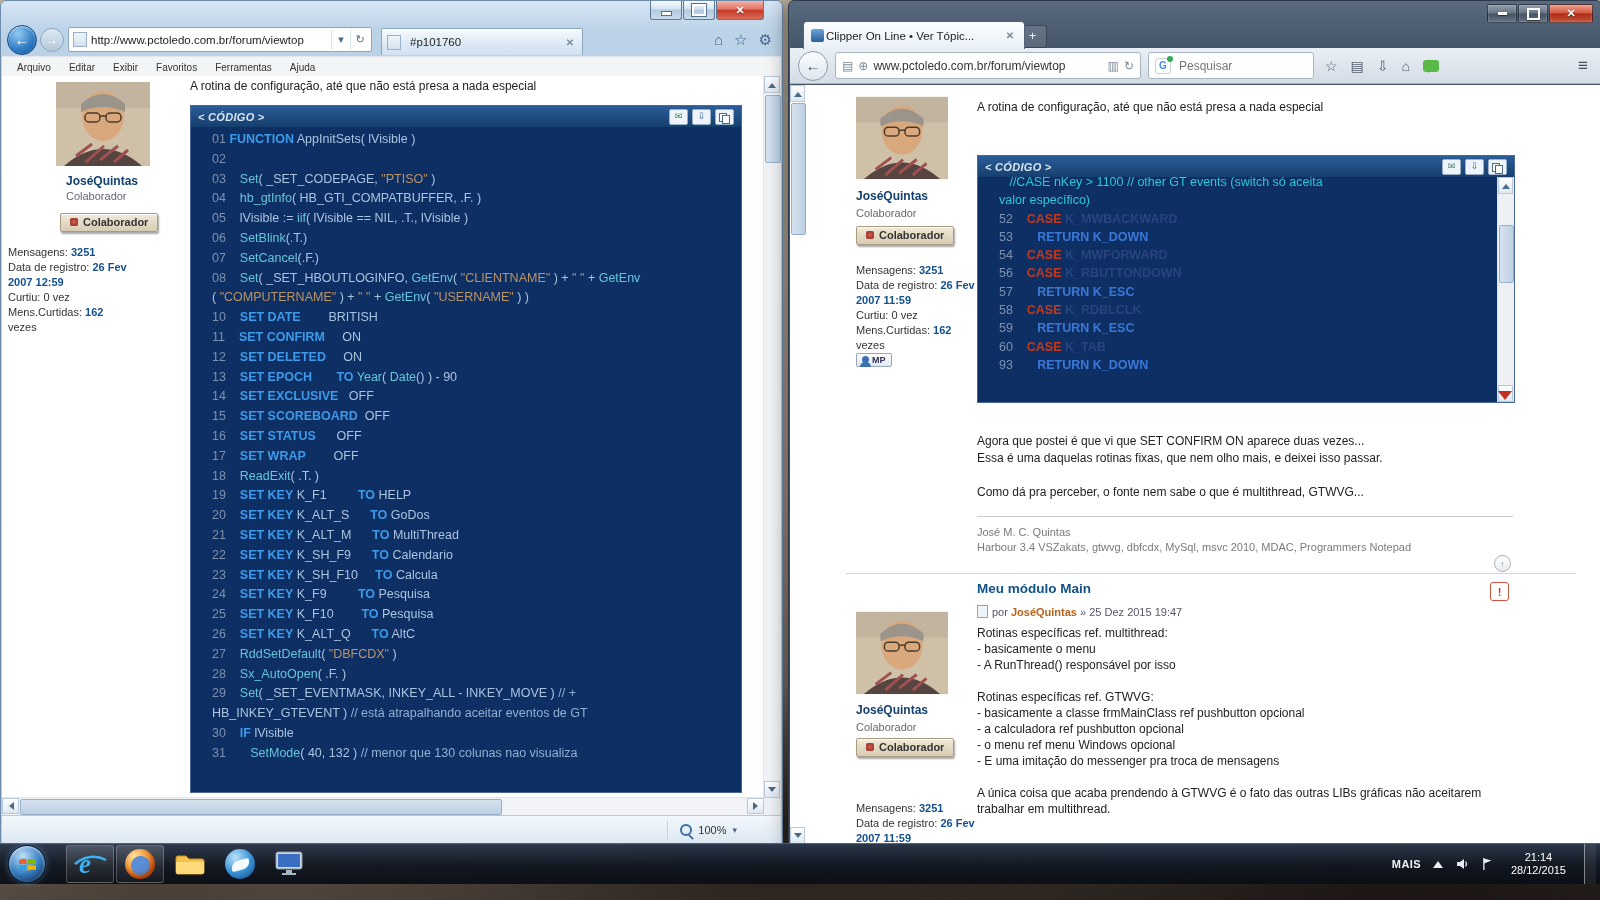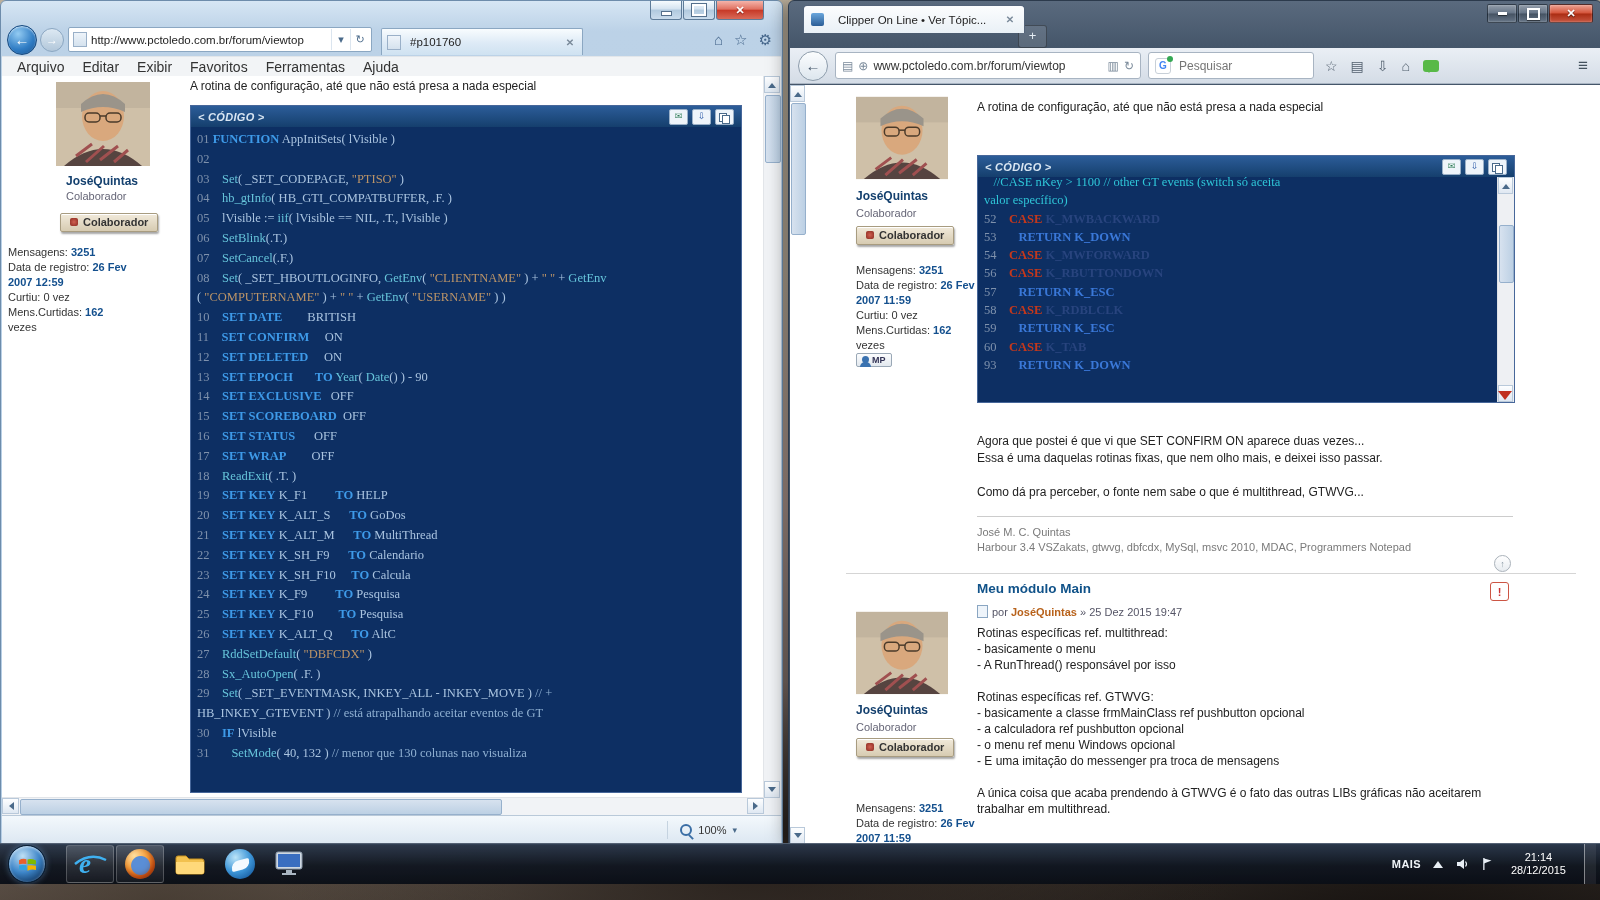--- a/index.html
+++ b/index.html
@@ -32,21 +32,21 @@
   .addr{width:296px;height:23px;background:#fff;border:1px solid #8ba7c2;border-radius:2px;display:flex;align-items:center;padding:0 2px 0 4px;font-size:11.5px;color:#222}
   .favicon{width:12px;height:13px;background:linear-gradient(#eef4fa,#d5e2ee);border:1px solid #9ab0c8;margin-right:4px;flex:0 0 12px}
   .addr-text{flex:1;white-space:nowrap;overflow:hidden}
   .addr-ic{width:18px;text-align:center;color:#4a6a8a;border-left:1px solid #dbe5ef;font-size:11px;line-height:21px}
   .ie-tab{width:190px;height:26px;align-self:flex-end;background:linear-gradient(#f8fcfe,#ddeaf6 55%,#cfe2f1);
     border:1px solid #8ba7c2;border-bottom:none;border-radius:2px 2px 0 0;display:flex;align-items:center;gap:5px;padding:0 5px;font-size:11.5px;color:#222;margin-left:5px}
   .tab-x{margin-left:auto;color:#7a8a9a;font-size:10px;width:14px;text-align:center;font-weight:bold}
   .nav-right{margin-left:auto;display:flex;gap:11px;padding-right:4px}
   .nav-ic{font-size:15px;color:#46678c;line-height:1}
   .ie-menubar{position:absolute;top:55px;left:1px;right:1px;height:20px;background:#f2f4f6;border-top:1px solid #e2e6ea;display:flex;align-items:center;padding-left:6px}
-  .menu-item{font-size:14px;color:#333;padding:0 9px}
+  .menu-item{font-size:10px;color:#333;padding:0 9px}
   .ie-content{position:absolute;top:75px;left:1px;right:1px;bottom:46px;background:#fff;overflow:hidden}
   
   .vscroll{position:absolute;top:0;right:0;bottom:0;width:17px;background:#f1f3f6;border-left:1px solid #e2e5e9}
   .sb-btn{position:absolute;left:0;width:16px;height:17px;background:linear-gradient(#fdfeff,#dfe8f2);border:1px solid #b9c9da;display:flex;align-items:center;justify-content:center;box-sizing:border-box}
   .sb-thumb{position:absolute;left:1px;width:14px;background:linear-gradient(90deg,#d7e2ef,#bcd0e4);border:1px solid #96b0cc;border-radius:2px}
   .tri{width:0;height:0;border:4px solid transparent}
   .tri-up{border-bottom:5px solid #4a6a8a;margin-top:-3px}
   .tri-dn{border-top:5px solid #4a6a8a;margin-bottom:-3px}
   .tri-lf{border-right:5px solid #4a6a8a;margin-left:-3px}
   .tri-rt{border-left:5px solid #4a6a8a;margin-right:-3px}
@@ -77,37 +77,37 @@
   .intro{font-size:12px;color:#222;padding-top:3px}
   .codebox{border:1px solid #47679a;margin-top:12px}
   .code-hd{height:21px;background:linear-gradient(#2c5d99,#153f6d);display:flex;align-items:center;padding:0 7px;color:#d9e6f3}
   .code-title{font-size:11px;font-weight:bold;font-style:italic;letter-spacing:.3px}
   .hd-ics{margin-left:auto;display:flex;gap:4px;align-items:center}
   .hd-ic{width:17px;height:14px;background:#eef4fa;border:1px solid #9ab0c8;border-radius:2px;font-size:9px;line-height:13px;text-align:center;color:#2a7a52}
   .hd-ic.blue{color:#2a5aa8}
   .hd-ic.copy{position:relative}
   .copy-sq{position:absolute;left:3px;top:3px;width:6px;height:7px;border:1px solid #4a6a8a;background:#fff}
   .copy-sq2{position:absolute;left:6px;top:5px;width:6px;height:7px;border:1px solid #4a6a8a;background:#fff}
-  .code-body{background:#0d2f63;padding:3px 6px;font-family:Liberation Serif, serif;font-size:12.5px;line-height:19.8px;overflow:hidden}
+  .code-body{background:#0d2f63;padding:3px 21px;font-family:Liberation Sans, sans-serif;font-size:12.5px;line-height:19.8px;overflow:hidden}
   .cl{white-space:pre}
   .t-ln{color:#7e91ac}.t-d{color:#aac4e0}.t-k{color:#3e9ae8;font-weight:600}.t-f{color:#66c4da}
   .t-s{color:#bb9468}.t-c{color:#8fb0d2}.t-m{color:#2fc6d8}.t-r{color:#c6381b;font-weight:bold}
   .t-b{color:#28447e;font-weight:bold}.t-u{color:#3a78d8;font-weight:bold}
   
   .ff-win{left:788px;top:0;width:812px;height:843px;background:linear-gradient(#5a6a7e,#45566a 46px,#3c4c60);
     border:1px solid #2c3a4c;box-shadow:0 0 20px rgba(0,0,0,.55)}
   .fbtn{width:28px;height:17px;margin-left:1px;border:1px solid rgba(10,20,30,.6);border-radius:2px;
     background:linear-gradient(rgba(255,255,255,.35),rgba(255,255,255,.1) 48%,rgba(0,0,0,.18) 52%,rgba(255,255,255,.12));
     display:flex;align-items:center;justify-content:center;box-shadow:inset 0 0 2px rgba(255,255,255,.45)}
   .fbtn.close{width:42px;background:linear-gradient(#eda192,#d4543a 48%,#aa2c12 52%,#c65540)}
   .fic-min{width:9px;height:3px;background:#fff;box-shadow:0 1px 1px rgba(0,0,0,.5)}
   .fic-max{width:9px;height:8px;border:2px solid #fff;box-shadow:0 1px 1px rgba(0,0,0,.5)}
   .fic-x{color:#fff;font-size:11px;font-weight:bold;line-height:1;text-shadow:0 1px 1px rgba(0,0,0,.6)}
-  .ff-tab{position:absolute;left:14px;top:4px;width:206px;height:27px;background:linear-gradient(#fcfdfe,#e9f0f6);
-    border:1px solid #54647a;border-bottom:none;border-radius:4px 4px 0 0;display:flex;align-items:center;gap:14px;padding:0 7px;font-size:11.5px;color:#222;z-index:2}
+  .ff-tab{position:absolute;left:14px;top:20px;width:206px;height:27px;background:linear-gradient(#fcfdfe,#e9f0f6);
+    border:1px solid #54647a;border-bottom:none;border-radius:4px 4px 0 0;display:flex;align-items:center;gap:2px;padding:0 7px;font-size:11.5px;color:#222;z-index:2}
   .ff-fav{width:13px;height:13px;border-radius:2px;background:linear-gradient(#6aa6dc,#2b5d96);flex:0 0 13px}
   .ff-tab-label{white-space:nowrap;overflow:hidden;flex:1}
   .ff-newtab{position:absolute;left:229px;top:24px;width:27px;height:21px;background:rgba(255,255,255,.12);
     border:1px solid rgba(0,0,0,.35);border-radius:3px;color:#e6edf4;text-align:center;line-height:19px;font-size:13px}
   .ff-nav{position:absolute;top:47px;left:1px;right:1px;height:36px;background:linear-gradient(#eaeff5,#d4dce6);
     border-bottom:1px solid #a9b5c3;display:flex;align-items:center;gap:7px;padding:0 8px;box-sizing:border-box}
   .ff-back{width:28px;height:28px;border-radius:50%;background:linear-gradient(#fbfdfe,#dde6ee);border:1px solid #8e9dac;
     color:#44566a;font-size:15px;font-weight:bold;display:flex;align-items:center;justify-content:center;flex:0 0 28px}
   .ff-url{flex:0 0 292px;height:25px;background:#fff;border:1px solid #a8b4c2;border-radius:3px;display:flex;align-items:center;gap:5px;padding:0 6px;font-size:12px;color:#333}
   .g-ic{color:#7a8a9a;font-size:12px;line-height:1}

